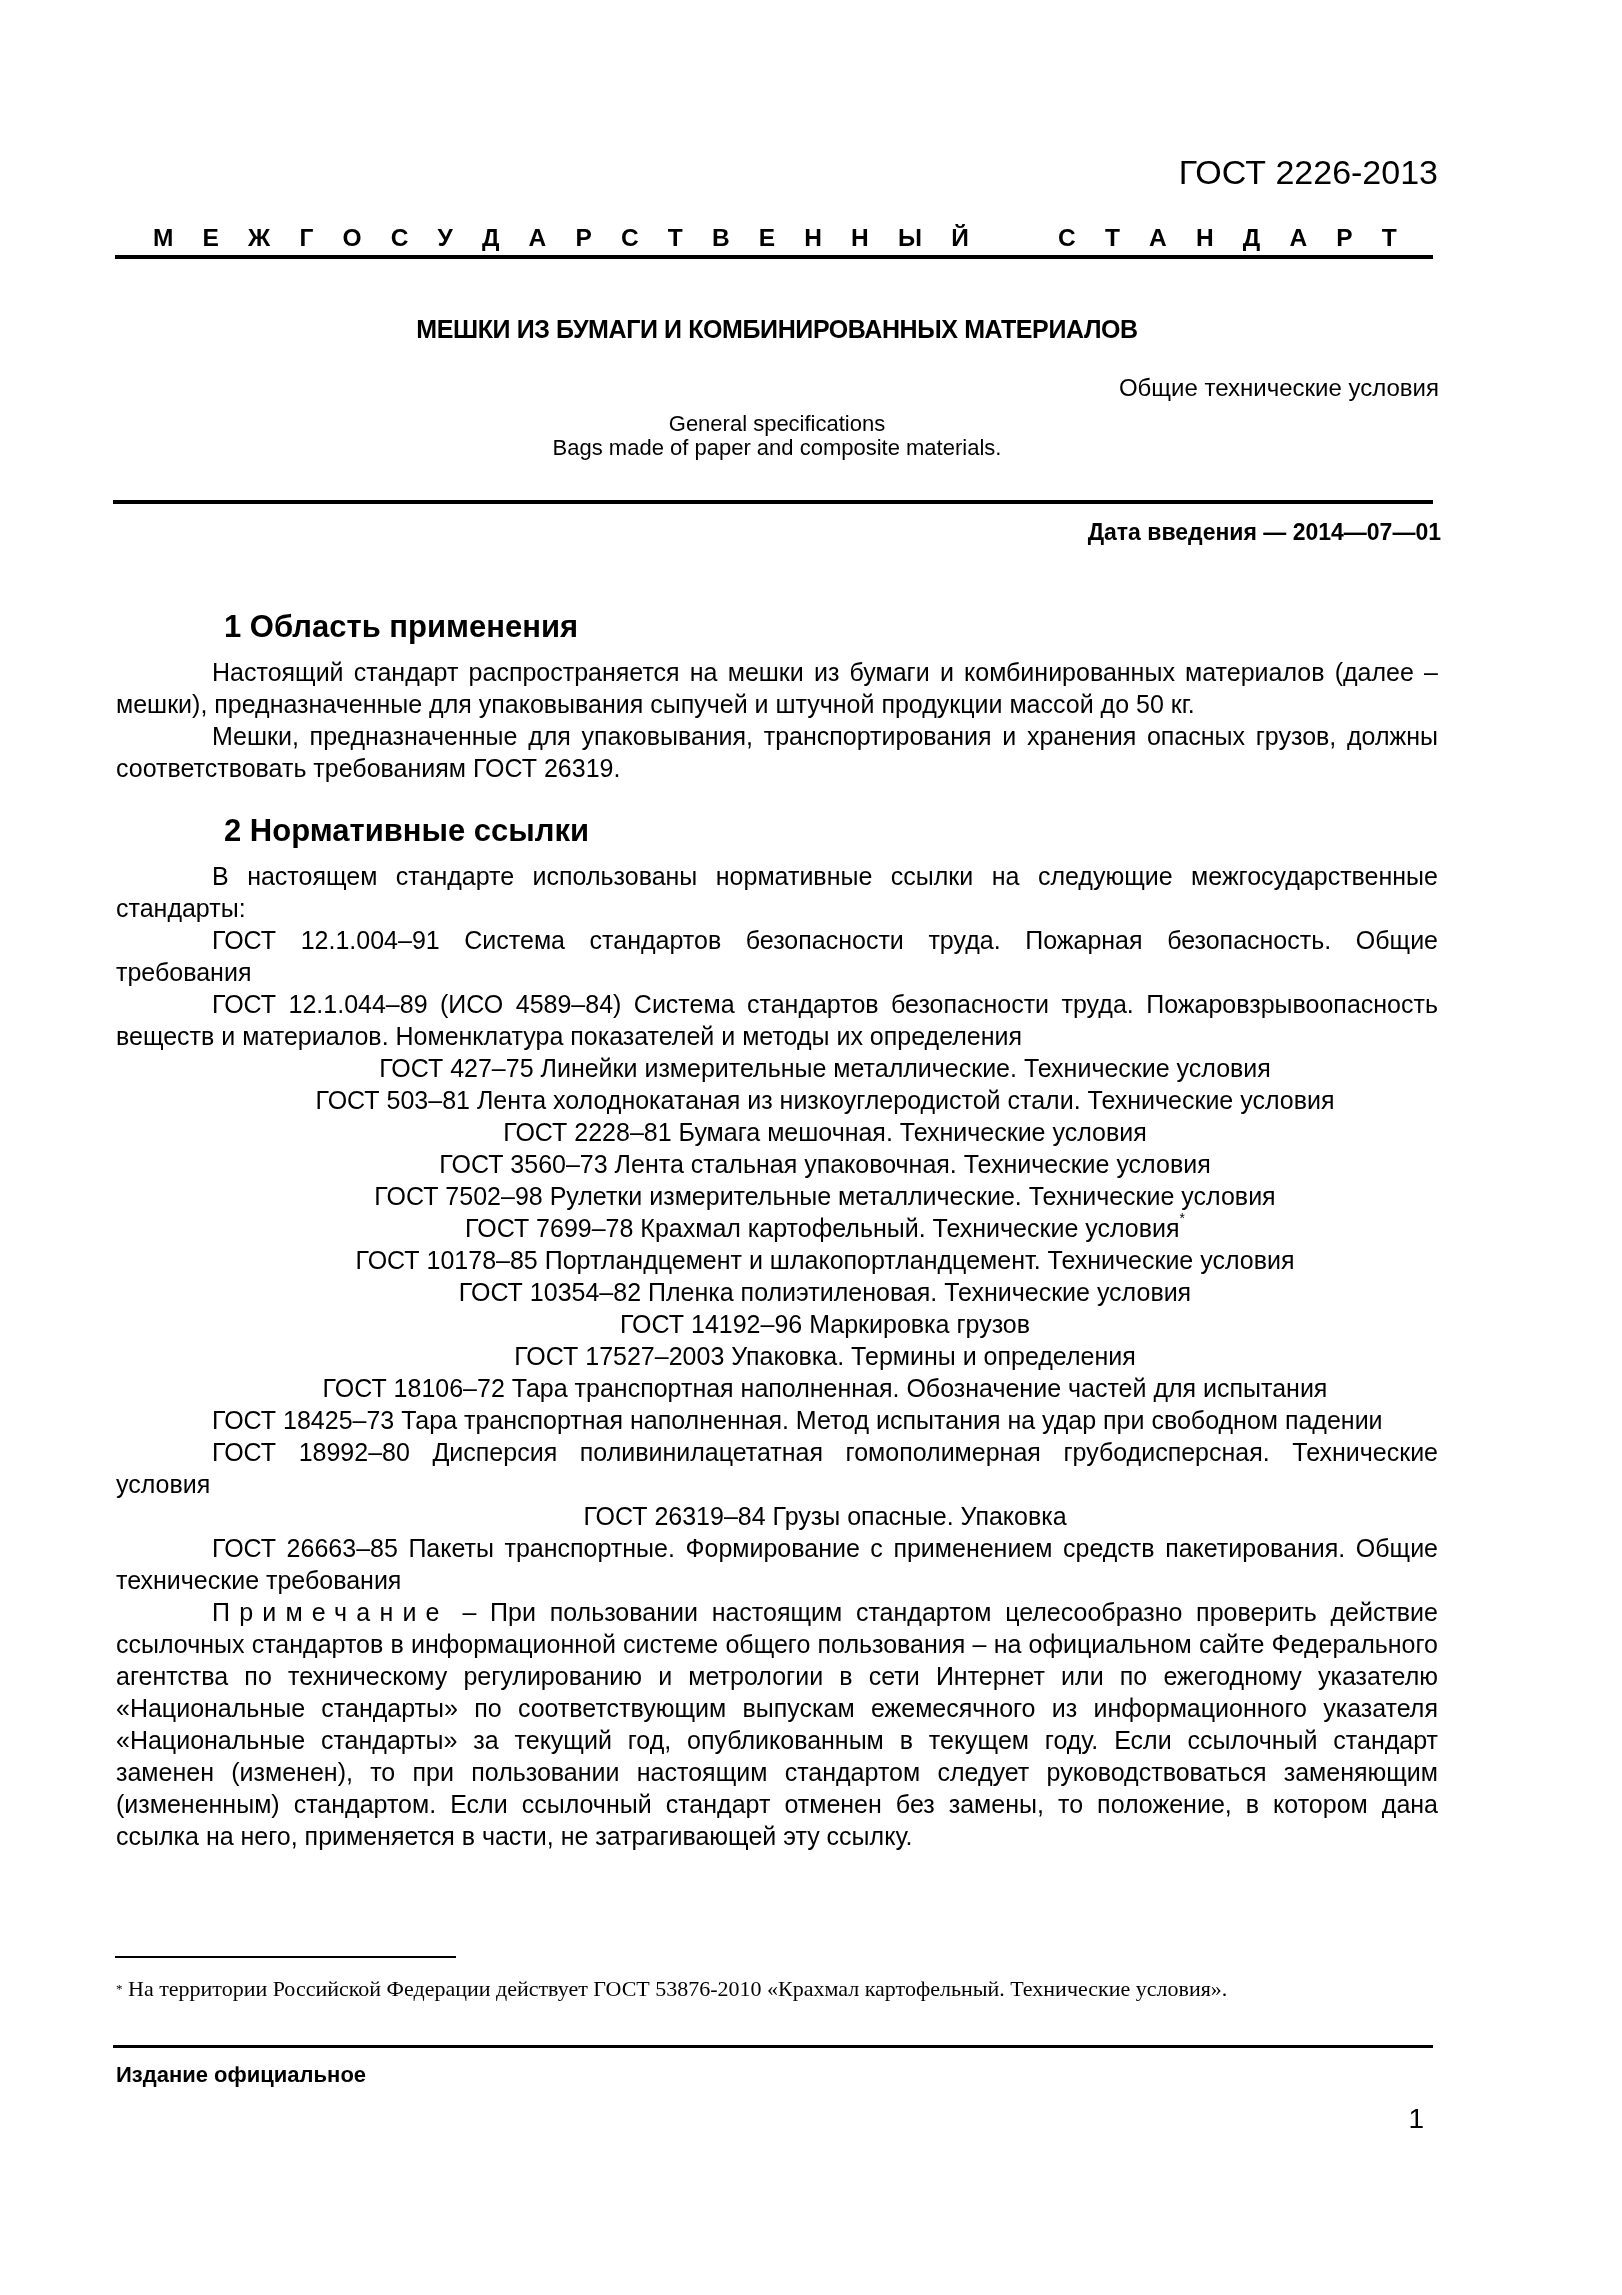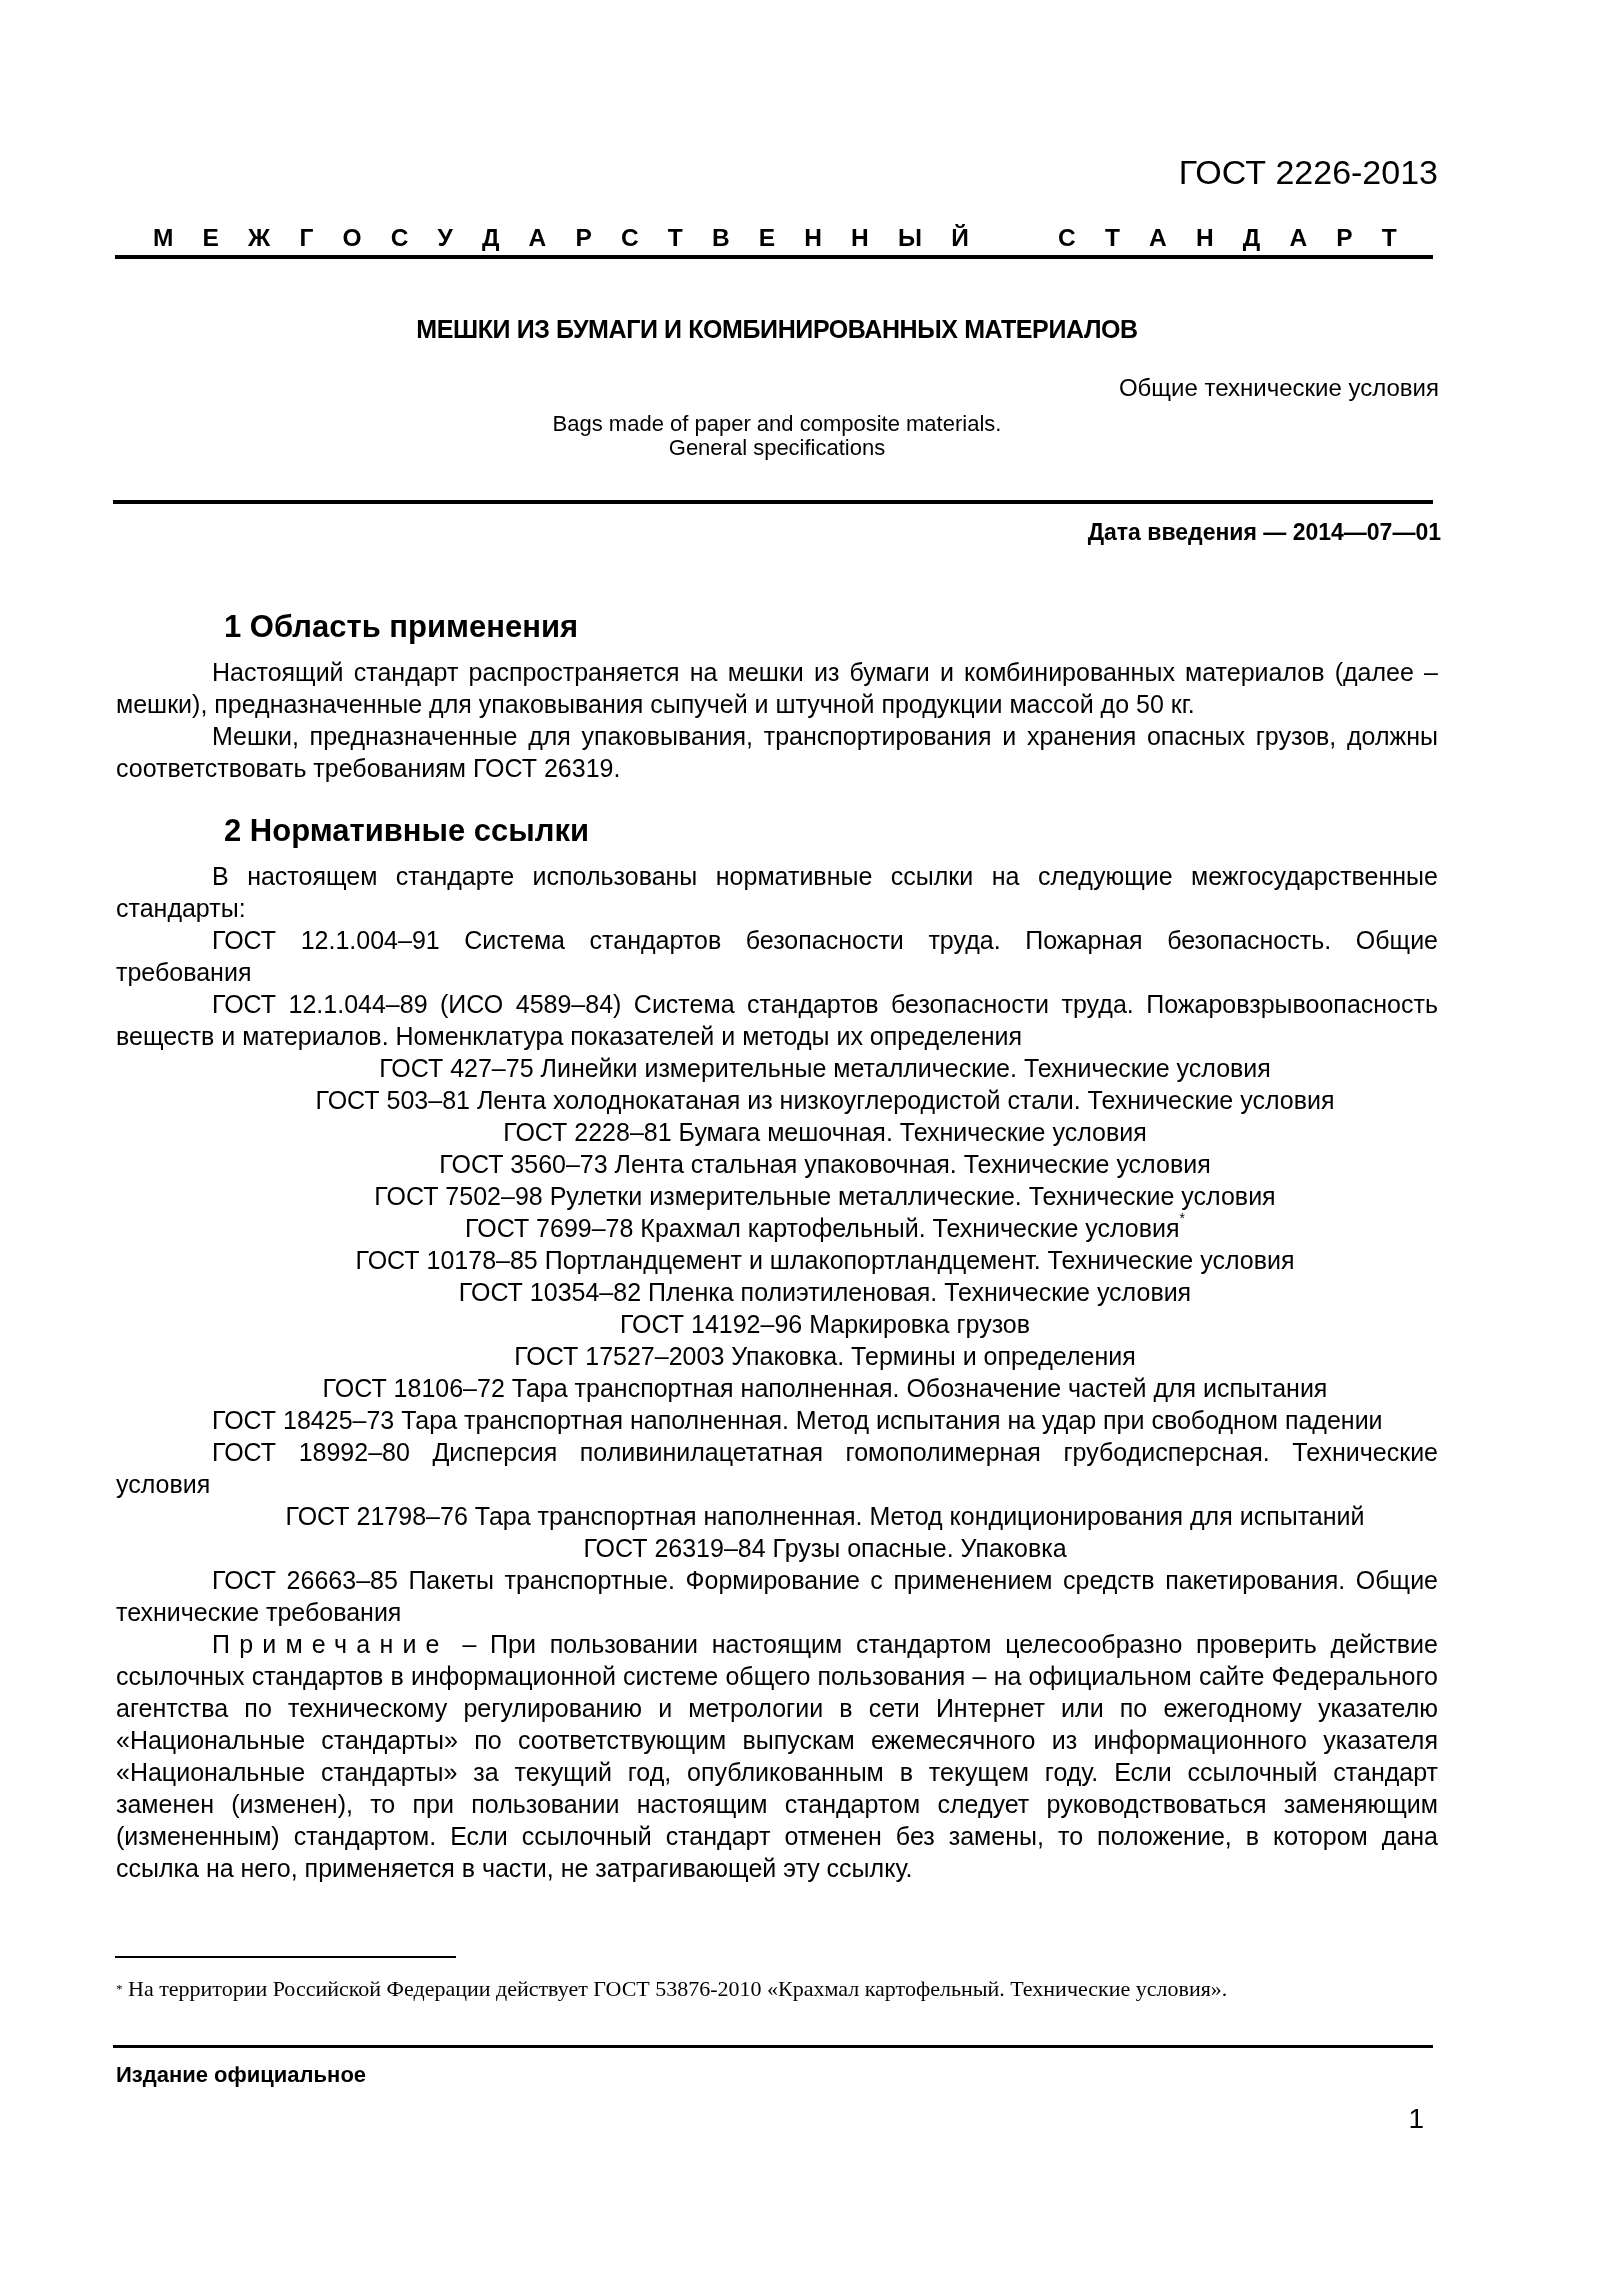--- a/index.html
+++ b/index.html
@@ -98,22 +98,22 @@
   <span>А</span>
   <span>Р</span>
   <span>Т</span>
 </div>
 
 <div class="rule rule-top"></div>
 
 <div class="abs title-ru">МЕШКИ  ИЗ БУМАГИ  И  КОМБИНИРОВАННЫХ МАТЕРИАЛОВ</div>
 <div class="abs subtitle-ru">Общие технические условия</div>
 <div class="abs title-en">
+  <div>General specifications</div>
   <div>Bags made of paper and composite materials.</div>
-  <div>General specifications</div>
 </div>
 
 <div class="rule rule-mid"></div>
 
 <div class="abs intro-date"><span>Дата введения</span><span> — 2014—07—01</span></div>
 
 <div class="abs content">
   <h2 class="sec-head">1  Область применения</h2>
   <p class="p">Настоящий стандарт распространяется на мешки из бумаги  и комбинированных материалов (далее – мешки), предназначенные для упаковывания  сыпучей и штучной продукции массой до 50 кг.</p>
   <p class="p">Мешки, предназначенные для упаковывания, транспортирования и хранения опасных грузов, должны соответствовать требованиям ГОСТ 26319.</p>
@@ -128,21 +128,20 @@
   <p class="p left">ГОСТ 3560–73 Лента стальная упаковочная. Технические условия</p>
   <p class="p left">ГОСТ 7502–98 Рулетки измерительные металлические. Технические условия</p>
   <p class="p left"><span>ГОСТ 7699–78  Крахмал картофельный. Технические условия</span><sup class="fn">*</sup></p>
   <p class="p left">ГОСТ 10178–85 Портландцемент и шлакопортландцемент. Технические условия</p>
   <p class="p left">ГОСТ 10354–82 Пленка полиэтиленовая. Технические условия</p>
   <p class="p left">ГОСТ 14192–96 Маркировка грузов</p>
   <p class="p left">ГОСТ 17527–2003 Упаковка. Термины и определения</p>
   <p class="p left">ГОСТ 18106–72 Тара транспортная наполненная. Обозначение частей  для испытания</p>
   <p class="p">ГОСТ 18425–73 Тара транспортная наполненная. Метод испытания на удар при свободном падении</p>
   <p class="p">ГОСТ 18992–80 Дисперсия поливинилацетатная гомополимерная грубодисперсная. Технические условия</p>
-  <p class="p left">ГОСТ 21798–76 Тара транспортная наполненная. Метод кондиционирования для испытаний</p>
   <p class="p left">ГОСТ 26319–84 Грузы опасные. Упаковка</p>
   <p class="p">ГОСТ 26663–85 Пакеты транспортные. Формирование с применением средств пакетирования. Общие технические требования</p>
   <p class="p"><span class="spaced">Примечание</span><span> – При пользовании настоящим стандартом целесообразно проверить действие ссылочных стандартов в информационной системе общего пользования – на официальном сайте Федерального агентства по техническому регулированию и метрологии в сети Интернет или по ежегодному  указателю «Национальные стандарты» по соответствующим выпускам ежемесячного из информационного указателя «Национальные стандарты» за текущий год, опубликованным в текущем году. Если ссылочный стандарт заменен (изменен), то при пользовании настоящим стандартом следует руководствоваться заменяющим (измененным) стандартом. Если ссылочный стандарт отменен без замены, то положение, в котором дана ссылка на него, применяется в части, не затрагивающей эту ссылку.</span></p>
 </div>
 
 <div class="rule rule-foot"></div>
 <div class="abs footnote"><sup>*</sup><span> На территории Российской Федерации действует ГОСТ 53876-2010 «Крахмал картофельный. Технические условия».</span></div>
 
 <div class="rule rule-bottom"></div>
 <div class="abs edition">Издание официальное</div>

